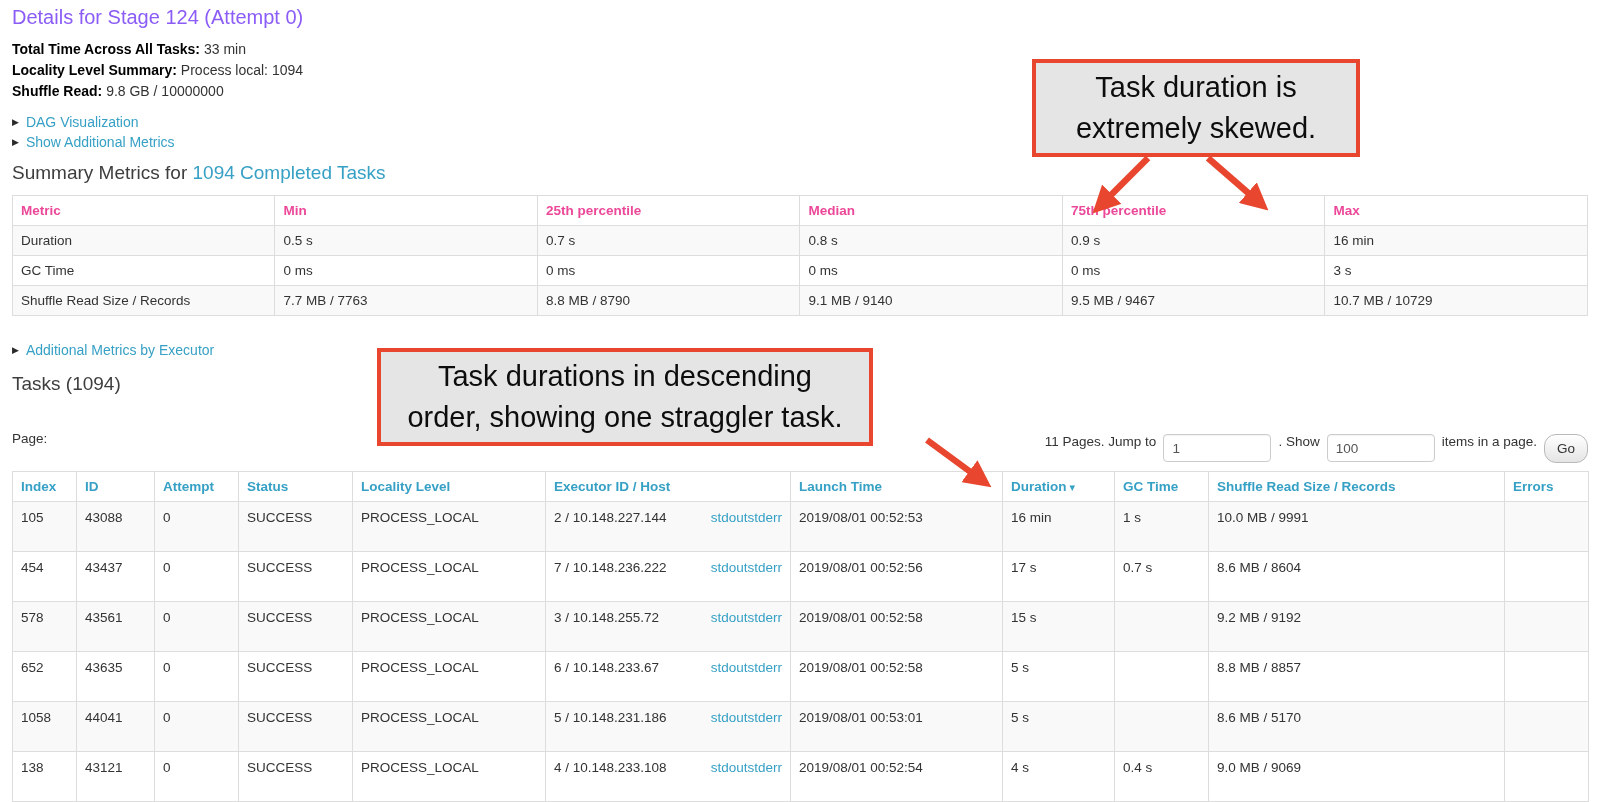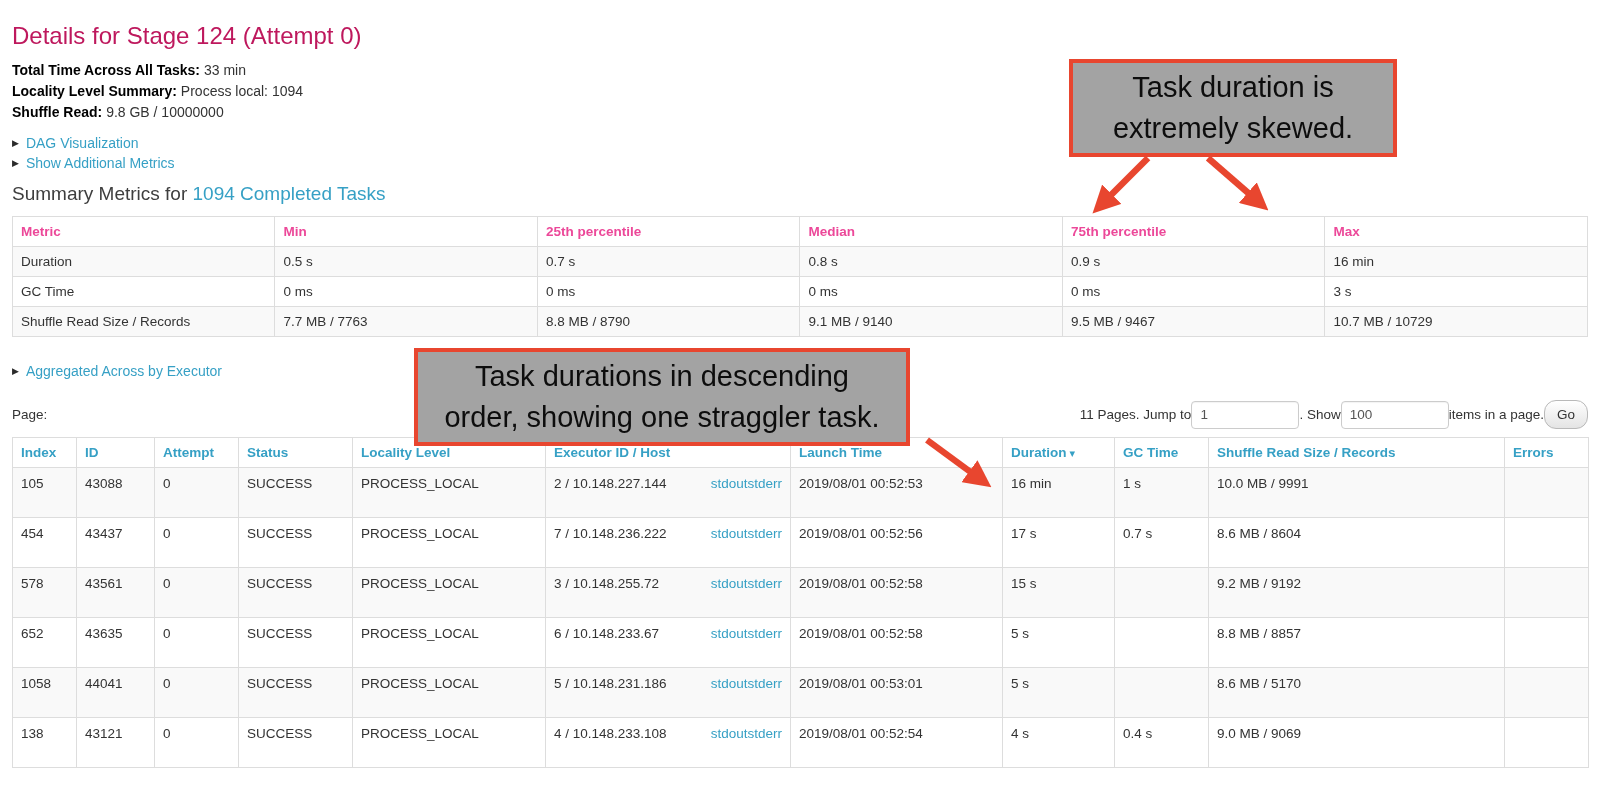--- a/index.html
+++ b/index.html
@@ -1,19 +1,19 @@
 <!DOCTYPE html>
 <html style="--link: #36a0c5; --red: #e8462f; --border: #dddddd; --stripe: #f9f9f9;"><head>
 <meta charset="utf-8">
 <style>
   html,body{margin:0;padding:0;background:#fff;}
   body{font-family:"Liberation Sans","DejaVu Sans",sans-serif;color:#333;}
   #app{position:relative;width:1600px;height:802px;box-sizing:border-box;padding:6px 12px 0;overflow:hidden;background:#fff;}
 
-  h1.page-title{font-size:24px;font-weight:400;color:#be185d;margin:16px 0 10px;}
+  h1.page-title{font-size:20px;font-weight:400;color:#8b5cf6;margin:0 0 10px;}
   .info{margin-bottom:10px;}
   .info-line{font-size:14px;line-height:21px;color:#333;}
   .info-line b{color:#000;}
   .toggles{margin-bottom:10px;}
   .toggle{font-size:14px;line-height:20px;}
   .tri{color:#2b2b2b;font-size:9px;margin-right:7px;vertical-align:2px;display:inline-block;}
   a.link,.toggle a{color:var(--link,#36a0c5);text-decoration:none;cursor:pointer;}
   .section{font-size:19px;font-weight:400;color:#3e3e3e;margin:0;}
   #summary-heading{margin-top:6px;}
 
@@ -28,32 +28,32 @@
 
   #agg-row{margin-top:24px;}
   #tasks-heading{margin-top:13px;}
 
   .pager-row{display:flex;justify-content:space-between;align-items:center;margin-top:19px;font-size:13.5px;}
   .pager-left{display:flex;align-items:center;}
   .pager-label{color:#333;margin-right:8px;}
   .pbtn{display:inline-block;box-sizing:border-box;min-width:33px;padding:6px 0;border:1px solid #ddd;margin-left:-1px;color:var(--link,#36a0c5);text-align:center;background:#fff;font-size:13px;cursor:pointer;text-decoration:none;}
   .pbtn:first-of-type{border-radius:4px 0 0 4px;margin-left:0;}
   .pbtn:last-of-type{border-radius:0 4px 4px 0;}
-  .pager-right{display:flex;align-items:center;color:#333;white-space:nowrap;}
+  .pager-right{display:flex;gap:7px;color:#333;white-space:nowrap;margin-top:20px;}
   .pager-right input{width:90px;height:20px;border:1px solid #ccc;border-radius:4px;padding:3px 8px;font-size:13.5px;color:#555;box-shadow:inset 0 1px 1px rgba(0,0,0,.05);font-family:inherit;}
   .go-btn{padding:6px 12px;border:1px solid #b9b9b9;border-radius:12px;background:linear-gradient(#ffffff,#e4e4e4);color:#333;font-size:13.5px;cursor:pointer;font-family:inherit;}
 
   #tasks-table{margin-top:8px;table-layout:fixed;}
   #tasks-table th{color:var(--link,#36a0c5);font-weight:bold;padding:7px 8px;overflow:hidden;white-space:nowrap;}
   #tasks-table td{line-height:20px;padding:6px 8px 3px;height:40px;overflow:hidden;}
   .caret{font-size:11px;}
   .exec{display:flex;justify-content:space-between;}
   .exec-links{display:flex;flex-direction:row;align-items:flex-end;}
 
-  .ann{position:absolute;background:#a3a3a3;border:4px solid var(--red,#e8462f);z-index:5;text-align:center;color:#0d0d0d;font-size:29px;line-height:41px;padding:4px 8px;box-sizing:border-box;margin-left:37px;}
+  .ann{position:absolute;background:#e5e5e5;border:4px solid var(--red,#e8462f);z-index:5;text-align:center;color:#0d0d0d;font-size:29px;line-height:41px;padding:4px 8px;box-sizing:border-box;}
   #ann1{left:1032px;top:59px;width:328px;}
   #ann2{left:377px;top:348px;width:496px;}
   #arrow-layer{position:absolute;left:0;top:0;z-index:4;pointer-events:none;}
 </style>
 </head>
 <body>
 
 <div id="app">
 
   <h1 class="page-title">Details for Stage 124 (Attempt 0)</h1>
@@ -103,22 +103,23 @@
           <td>Shuffle Read Size / Records</td>
           <td>7.7 MB / 7763</td>
           <td>8.8 MB / 8790</td>
           <td>9.1 MB / 9140</td>
           <td>9.5 MB / 9467</td>
           <td>10.7 MB / 10729</td>
         </tr>
       </tbody>
   </table>
 
-  <div class="toggle" id="agg-row"><span class="tri">▶</span><a>Aggregated Across by Executor</a></div>
-
+  <div class="toggle" id="agg-row"><span class="tri">▶</span><a>Additional Metrics by Executor</a></div>
+
+  <h2 class="section" id="tasks-heading">Tasks (1094)</h2>
 
   <div class="pager-row">
     <div class="pager-left">
       <span class="pager-label">Page:</span>
     </div>
     <div class="pager-right">
       <span>11 Pages. Jump to</span>
       <input id="jump-input" value="1" style="">
       <span>. Show</span>
       <input id="show-input" value="100" style="">

